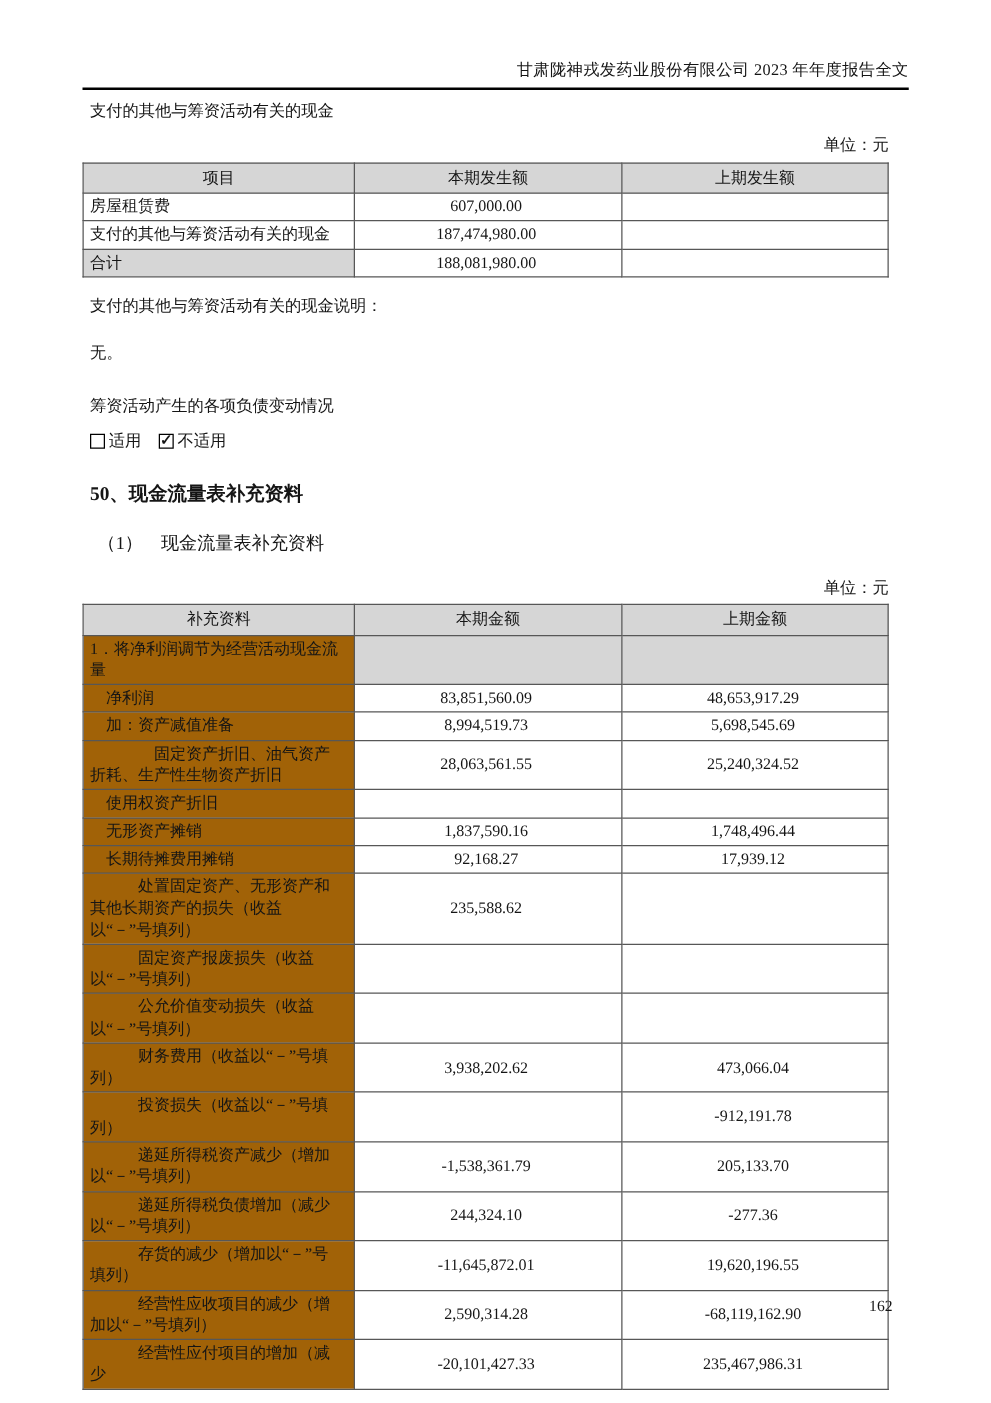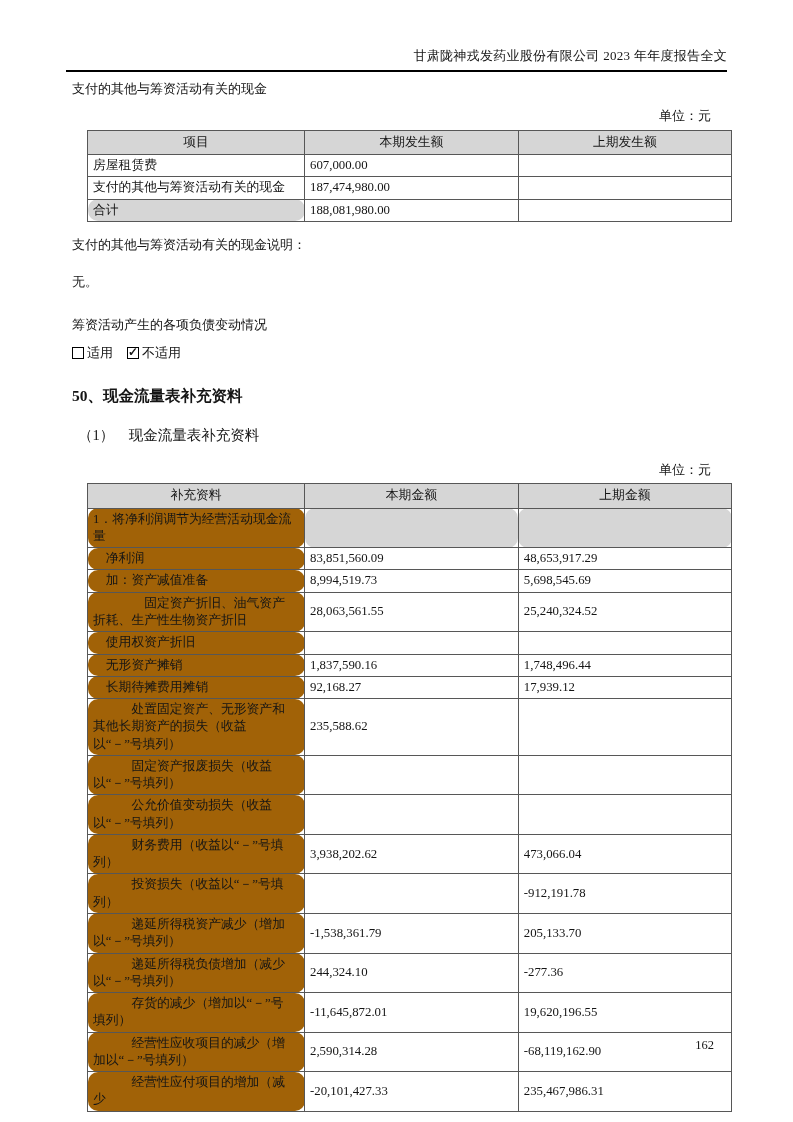--- a/index.html
+++ b/index.html
@@ -4,25 +4,25 @@
 <style>
   html,body{margin:0;padding:0;background:#ffffff;}
   .page{position:relative;width:790px;height:1122px;background:#ffffff;overflow:hidden;
         font-family:"Liberation Serif","DejaVu Serif",serif;color:#151515;}
   .content{position:absolute;left:66px;top:0;width:661px;}
   .report-header{padding-top:47px;text-align:right;font-size:13px;letter-spacing:.3px;}
   .header-rule{border-bottom:2px solid #000;margin-top:5px;}
   .para{font-size:13px;margin:0 0 0 6px;line-height:1.3;}
   .intro{margin-top:9px;}
   .unit-line{text-align:right;font-size:13px;margin-top:10px;padding-right:16px;line-height:1.3;}
-  table.doc{border-collapse:collapse;table-layout:fixed;width:645px;margin-top:5px;font-size:12.8px;margin-left:21px;}
+  table.doc{border-collapse:collapse;table-layout:fixed;width:645px;margin-top:5px;font-size:12.8px;}
   .doc th,.doc td{border:1px solid #575757;line-height:1.35;vertical-align:middle;}
   .doc th{background:#d6d6d6;font-weight:normal;text-align:center;padding:3px 4px;}
-  .doc td{padding:2px 8px 2px 5px;border-radius:10px;}
-  .num-cell{text-align:left;}
+  .doc td{padding:2px 8px 2px 5px;}
+  .num-cell{text-align:center;}
   .label-cell{text-align:left;}
   .row-total td:first-child{background:#d6d6d6;}
   .row-section td{background:#d6d6d6;}
   table.supp td:first-child{background:#a16207;}
   .note{margin-top:15px;}
   .none-text{margin-top:20px;}
   .debt-line{margin-top:26px;}
   .check-line{margin-top:10px;margin-left:6px;font-size:13px;display:flex;align-items:center;gap:14px;}
   .chk-item{display:inline-flex;align-items:center;gap:3px;}
   .chk-box{display:inline-block;width:10px;height:10px;border:1.4px solid #000;

